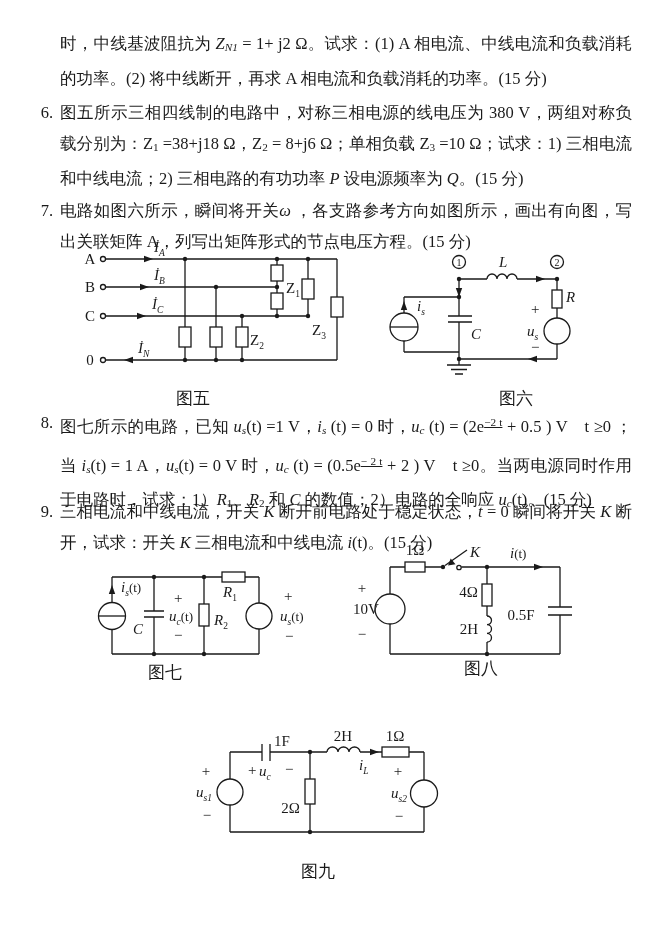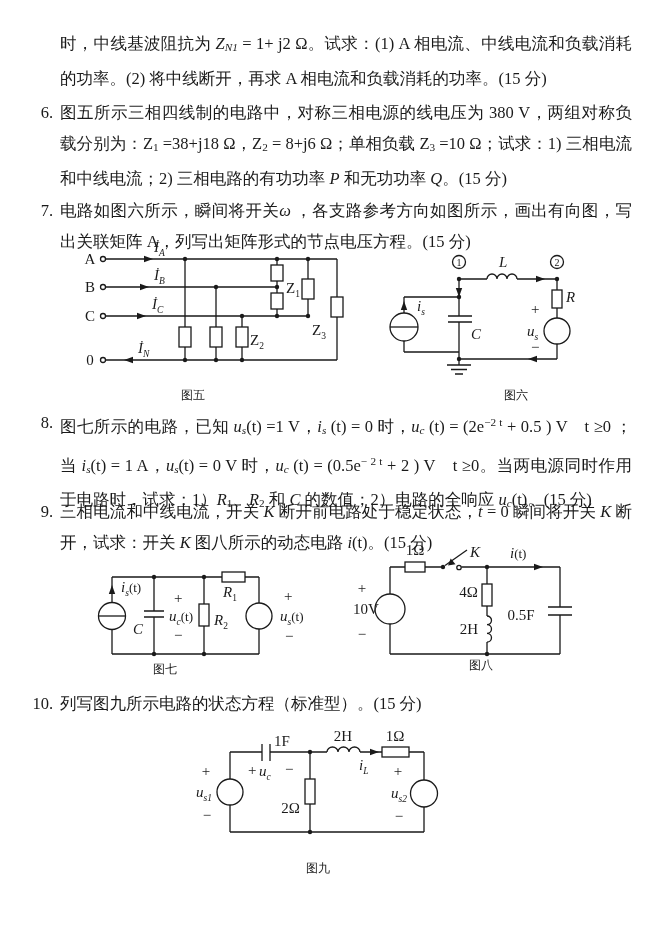--- a/index.html
+++ b/index.html
@@ -3,23 +3,23 @@
 <meta charset="utf-8">
 <style>
   html,body{margin:0;padding:0;background:#ffffff;}
   .page{position:relative;width:655px;height:938px;background:#ffffff;overflow:hidden;
         font-family:"Liberation Serif","DejaVu Serif",serif;color:#1a1a1a;margin-top:14px;}
   .para{position:absolute;left:60px;width:572px;font-size:16.5px;line-height:31px;text-align:justify;}
   .para .num{position:absolute;right:100%;top:0;padding-right:7px;white-space:nowrap;}
   .seg-i{font-style:italic;}
   .seg-sub{font-size:0.68em;vertical-align:-0.18em;}
   .seg-isub{font-style:italic;font-size:0.68em;vertical-align:-0.18em;}
-  .seg-sup{font-size:0.68em;vertical-align:0.5em;}
+  .seg-sup{font-size:0.68em;vertical-align:0.5em;text-decoration:underline;}
   .fig{position:absolute;}
-  .caption{position:absolute;transform:translateX(-50%);font-size:12px;white-space:nowrap;}
+  .caption{position:absolute;transform:translateX(-50%);font-size:17px;white-space:nowrap;}
   svg path,svg rect,svg circle,svg line{stroke:#1a1a1a;stroke-width:1.3;fill:none;}
   svg rect{fill:#ffffff;}
   svg .dot{fill:#1a1a1a;stroke:none;}
   svg .term{fill:#ffffff;}
   svg .ah{fill:#1a1a1a;stroke:none;}
   svg text{font-family:"Liberation Serif","DejaVu Serif",serif;font-size:15px;fill:#1a1a1a;stroke:none;}
   svg text tspan{stroke:none;}
   svg .it{font-style:italic;}
   svg .ss{font-size:9.5px;font-style:italic;}
   svg .ssn{font-size:9.5px;}
@@ -30,42 +30,38 @@
 <body>
 
 <div class="page">
 
   <div class="para" style="top:14px">
     <div><span>时，中线基波阻抗为 </span><span class="seg-i">Z</span><span class="seg-isub">N1</span><span> = 1+ j2 Ω。试求：(1) A 相电流、中线电流和负载消耗的功率。(2) 将中线断开，再求 A 相电流和负载消耗的功率。(15 分)</span></div>
   </div>
 
   <div class="para" style="top:83px">
     <span class="num">6.</span>
-    <div><span>图五所示三相四线制的电路中，对称三相电源的线电压为 380 V，两组对称负载分别为：</span><span>Z</span><span class="seg-sub">1</span><span> =38+j18 Ω，</span><span>Z</span><span class="seg-sub">2</span><span> = 8+j6 Ω；单相负载 </span><span>Z</span><span class="seg-sub">3</span><span> =10 Ω；试求：1) 三相电流和中线电流；2) 三相电路的有功功率 </span><span class="seg-i">P</span><span> 和无功功率 </span><span class="seg-i">Q</span><span>。(15 分)</span></div>
+    <div><span>图五所示三相四线制的电路中，对称三相电源的线电压为 380 V，两组对称负载分别为：</span><span>Z</span><span class="seg-sub">1</span><span> =38+j18 Ω，</span><span>Z</span><span class="seg-sub">2</span><span> = 8+j6 Ω；单相负载 </span><span>Z</span><span class="seg-sub">3</span><span> =10 Ω；试求：1) 三相电流和中线电流；2) 三相电路的有功功率 </span><span class="seg-i">P</span><span> 设电源频率为 </span><span class="seg-i">Q</span><span>。(15 分)</span></div>
   </div>
 
   <div class="para" style="top:181px">
     <span class="num">7.</span>
     <div><span>电路如图六所示，瞬间将开关</span><span class="seg-i">ω</span><span> ，各支路参考方向如图所示，画出有向图，写出关联矩阵 A，列写出矩阵形式的节点电压方程。(15 分)</span></div>
   </div>
 
   <div class="para" style="top:393px">
     <span class="num">8.</span>
     <div><span>图七所示的电路，已知 </span><span class="seg-i">u</span><span class="seg-isub">s</span><span>(t) =1 V，</span><span class="seg-i">i</span><span class="seg-isub">s</span><span> (t) = 0 时，</span><span class="seg-i">u</span><span class="seg-isub">c</span><span> (t) = (2e</span><span class="seg-sup">−2 t</span><span> + 0.5 ) V　t ≥0 ；当 </span><span class="seg-i">i</span><span class="seg-isub">s</span><span>(t) = 1 A，</span><span class="seg-i">u</span><span class="seg-isub">s</span><span>(t) = 0 V 时，</span><span class="seg-i">u</span><span class="seg-isub">c</span><span> (t) = (0.5e</span><span class="seg-sup">− 2 t</span><span> + 2 ) V　t ≥0。当两电源同时作用于电路时，试求：1）</span><span class="seg-i">R</span><span class="seg-sub">1</span><span>、</span><span class="seg-i">R</span><span class="seg-sub">2</span><span> 和 </span><span class="seg-i">C</span><span> 的数值；2）电路的全响应 </span><span class="seg-i">u</span><span class="seg-isub">c</span><span>(t)。(15 分)</span></div>
   </div>
 
   <div class="para" style="top:482px">
     <span class="num">9.</span>
-    <div><span>三相电流和中线电流，开关 </span><span class="seg-i">K</span><span> 断开前电路处于稳定状态，</span><span class="seg-i">t</span><span> = 0 瞬间将开关 </span><span class="seg-i">K</span><span> 断开，试求：开关 </span><span class="seg-i">K</span><span> 图八所示的动态电路 </span><span class="seg-i">i</span><span>(t)。(15 分)</span></div>
-  </div>
-
-  <div class="para" style="top:674px">
-    <span class="num">10.</span>
-    <div><span>列写图九所示电路的状态方程（标准型）。(15 分)</span></div>
-  </div>
+    <div><span>三相电流和中线电流，开关 </span><span class="seg-i">K</span><span> 断开前电路处于稳定状态，</span><span class="seg-i">t</span><span> = 0 瞬间将开关 </span><span class="seg-i">K</span><span> 断开，试求：开关 </span><span class="seg-i">K</span><span> 三相电流和中线电流 </span><span class="seg-i">i</span><span>(t)。(15 分)</span></div>
+  </div>
+
 
   <svg class="fig" style="left:60px;top:225px" width="300" height="150" viewBox="0 0 300 150">
     <g>
       <circle class="term" cx="43" cy="20" r="2.5"></circle>
         <circle class="term" cx="43" cy="48" r="2.5"></circle>
       <circle class="term" cx="43" cy="77" r="2.5"></circle>
         <circle class="term" cx="43" cy="121" r="2.5"></circle>
       <path d="M45.5,20 H277 M45.5,48 H217 M45.5,77 H248 M45.5,121 H277 M277,20 V58 M277,78 V121"></path>
     </g>
     <g>

